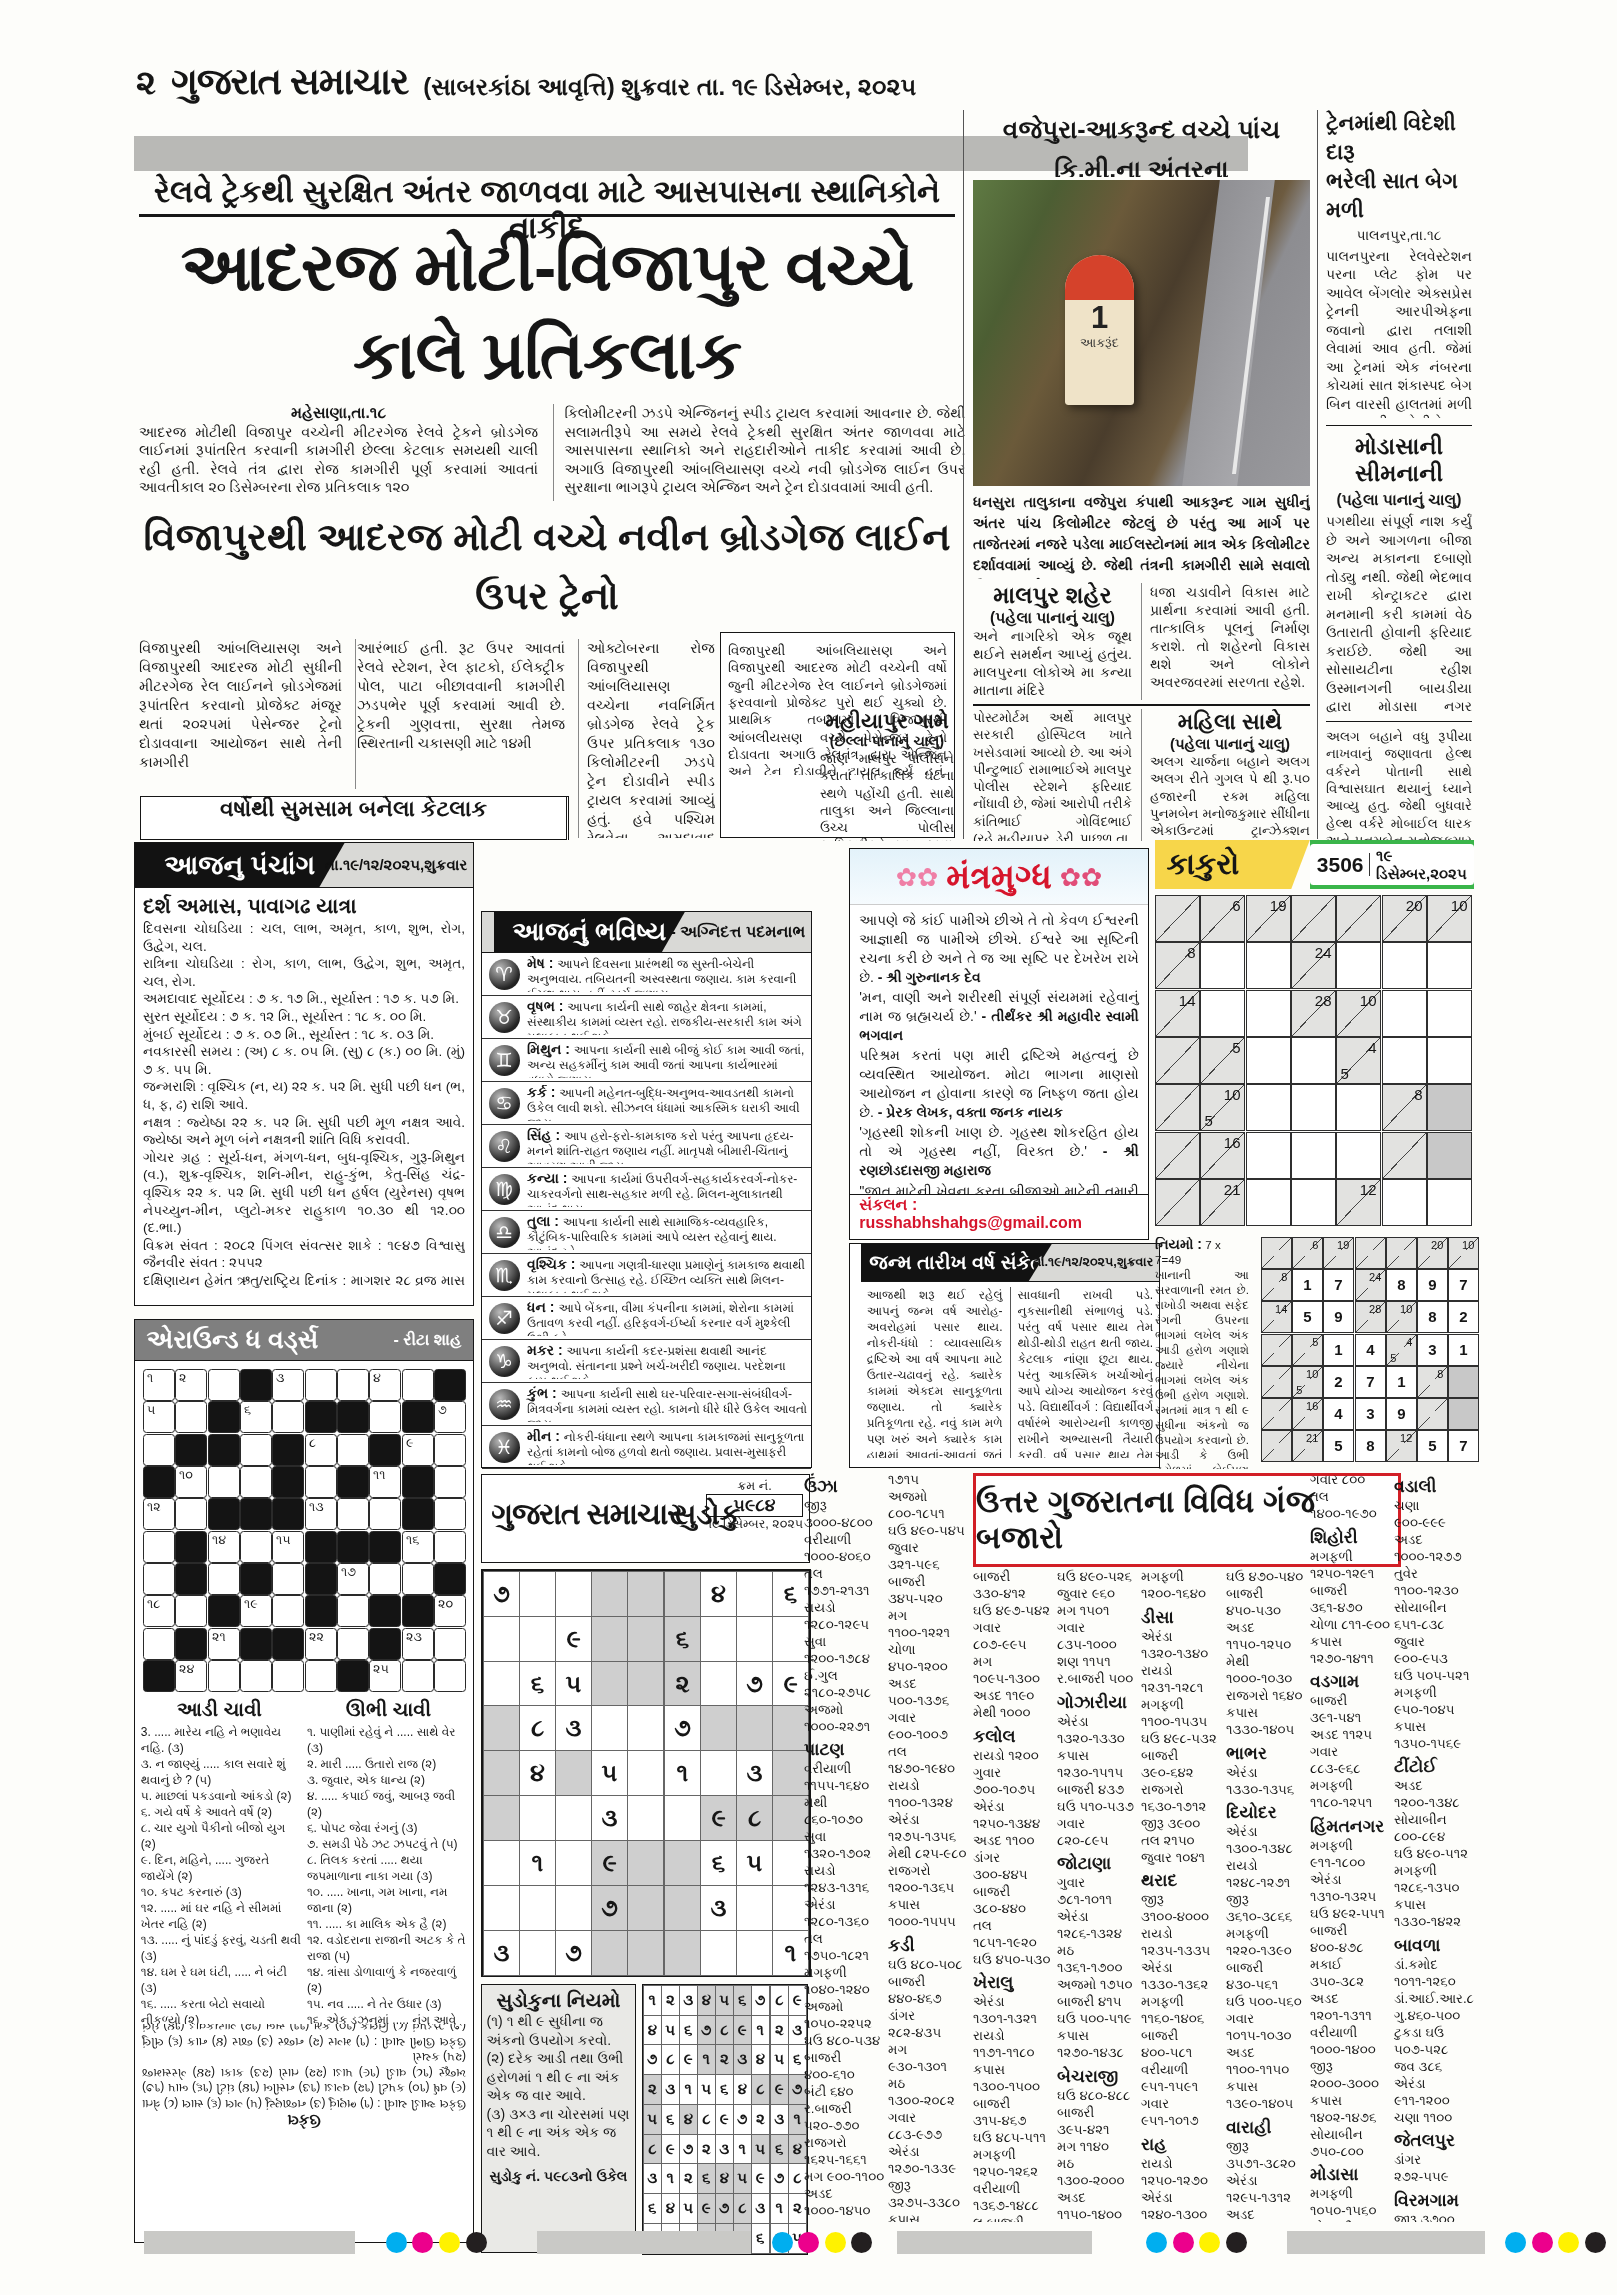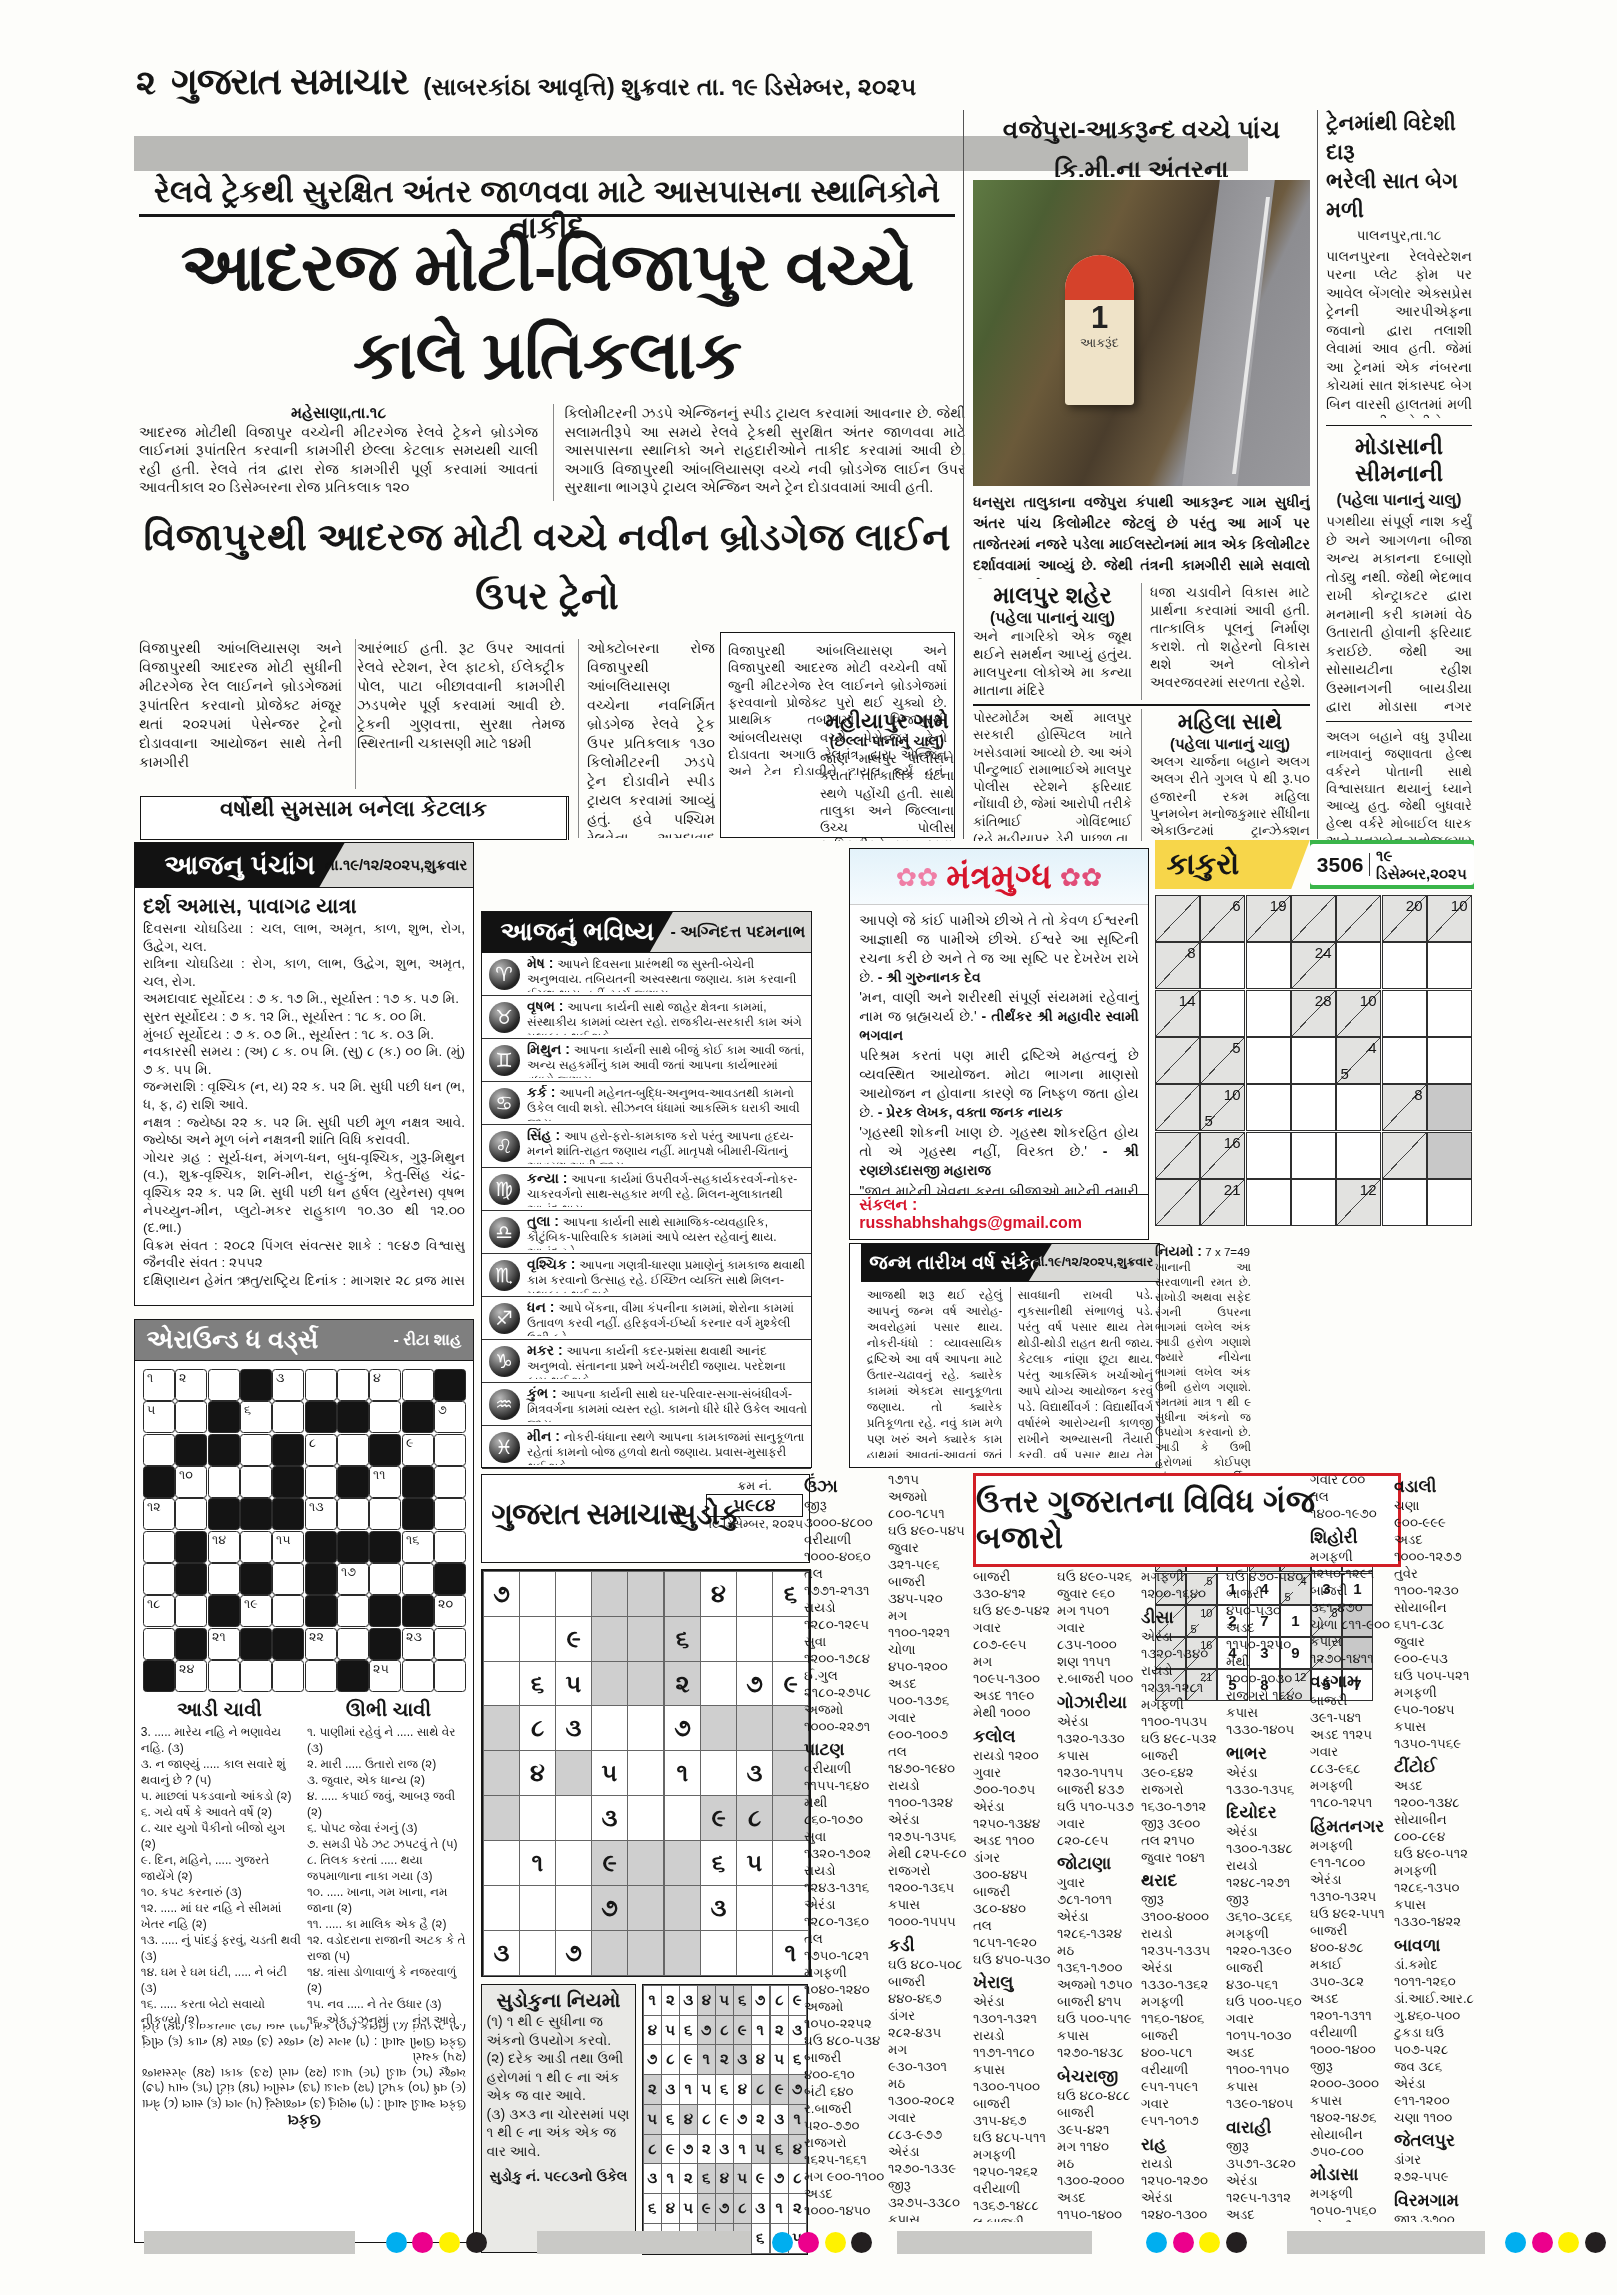--- a/index.html
+++ b/index.html
@@ -354,21 +354,21 @@
     </div>
     <div class="clip" style="transform:rotate(180deg);font-size:12px;line-height:15.6px;padding:0 7px;height:87px;">
       <div class="just">ઉકેલ આડી ચાવી : (૧) ભણવું (૩) નજાણ્યું (૫) ગલ (૬) સાલ (૮) ત્રેતા (૯) વર્ષ (૧૦) કપટી (૧૨) વગડા (૧૩) નસીબ (૧૪) ઘંટી (૧૬) બાપ (૧૭) ખજૂર (૧૮) વાડી (૧૯) પાડા (૨૨) તારો (૨૩) કાકા (૨૪) ગેરસમજ (૨૫) કચરો</div>
       <div class="just">ઉકેલ ઊભી ચાવી : (૧) મગર (૨) નજર (૩) જાર (૪) નાક (૬) લીલું (૭) ઝડપવું (૮) તિલક (૧૦) કમ (૧૧) સબ (૧૨) ગાયકવાડ (૧૪) ઘેલું (૧૫) ગજ (૧૬) બાર (૧૭) ખતરો (૨૦) હકાલ (૨૧) ખીર (૨૨) તાજ (૨૩) કાચ</div>
     </div>
     <div class="ctr b" style="transform:rotate(180deg);font-size:15px;">ઉકેલ</div>
   </div>
 
   <div class="abs" style="left:481px;top:911px;width:329px;height:555px;border:1.7px solid #161616;background:#fff;">
     <div class="anghead" style="height:40px;border:none;border-bottom:1.7px solid #161616;background:#d9d9d6;">
-      <div class="angblack b" style="width:58%;font-size:25.4px;">આજનું ભવિષ્ય</div>
+      <div class="angblack b" style="width:58%;font-size:25.4px;margin-left:12px;">આજનું ભવિષ્ય</div>
       <div class="angdate b" style="font-size:16px;">- અગ્નિદત્ત પદમનાભ</div>
     </div>
     <div id="horoscope-rows">
         <div class="hrow" style="height: 42px; padding: 0px 3.5px;">
           <div class="hicon">
             <div class="hcircle">♈</div>
           </div>
           <div class="clip" style="font-size: 12px; line-height: 15px; padding-left: 4.6px; height: 36px;"><span class="b" style="font-size: 14px;">મેષ : </span>આપને દિવસના પ્રારંભથી જ સુસ્તી-બેચેની અનુભવાય. તબિયતની અસ્વસ્થતા જણાય. કામ કરવાની ઈચ્છા થાય નહીં. ખર્ચ જણાય.</div>
         </div>
         <div class="hrow" style="height: 42px; padding: 0px 3.5px;">
@@ -745,21 +745,21 @@
           <div class="kk-tr" style="font-size: 15px;">21</div>
         </div>
         <div class="kk-cell" style="position: absolute; left: 91px; top: 284px; width: 43px; height: 45px;"></div>
         <div class="kk-cell" style="position: absolute; left: 136px; top: 284px; width: 43px; height: 45px;"></div>
         <div class="kk-cell kk-diag" style="position: absolute; left: 181px; top: 284px; width: 43px; height: 45px;">
           <div class="kk-tr" style="font-size: 15px;">12</div>
         </div>
         <div class="kk-cell" style="position: absolute; left: 227px; top: 284px; width: 43px; height: 45px;"></div>
         <div class="kk-cell" style="position: absolute; left: 272px; top: 284px; width: 43px; height: 45px;"></div>
       </div>
-    <div style="display:flex;margin-top:17px;gap:0;flex-direction:column;">
+    <div style="display:flex;margin-top:10px;gap:12px;">
       <div class="clip" style="width:96px;height:232px;font-size:11.6px;line-height:15px;">
         <span class="b" style="font-size:14px;">નિયમો :</span>
         <span style="font-size:11.6px;">7 x 7=49</span>
         <div class="just">ખાનાની આ સરવાળાની રમત છે. રાખોડી અથવા સફેદ રંગની ઉપરના ભાગમાં લખેલ અંક આડી હરોળ ગણાશે જ્યારે નીચેના ભાગમાં લખેલ અંક ઉભી હરોળ ગણાશે. રમતમાં માત્ર ૧ થી ૯ સુધીના અંકનો જ ઉપયોગ કરવાનો છે. આડી કે ઉભી હરોળમાં કોઈપણ અંક પુનરાવર્તિત થવો જોઈએ નહિં. રમત પુરી કરવા માટે આપ એ માત્ર સફેદ ખાનામાં અંક મુકવાનો રહેશે.</div>
         
       </div>
       <div id="kakuro-sol" style="position:relative;width:218px;height:225px;">
           <div class="kk-cell kk-diag" style="position: absolute; left: 0px; top: 0px; width: 29px; height: 30px;"></div>
           <div class="kk-cell kk-diag" style="position: absolute; left: 31px; top: 0px; width: 29px; height: 30px;">
             <div class="kk-tr" style="font-size: 11px;">6</div>

